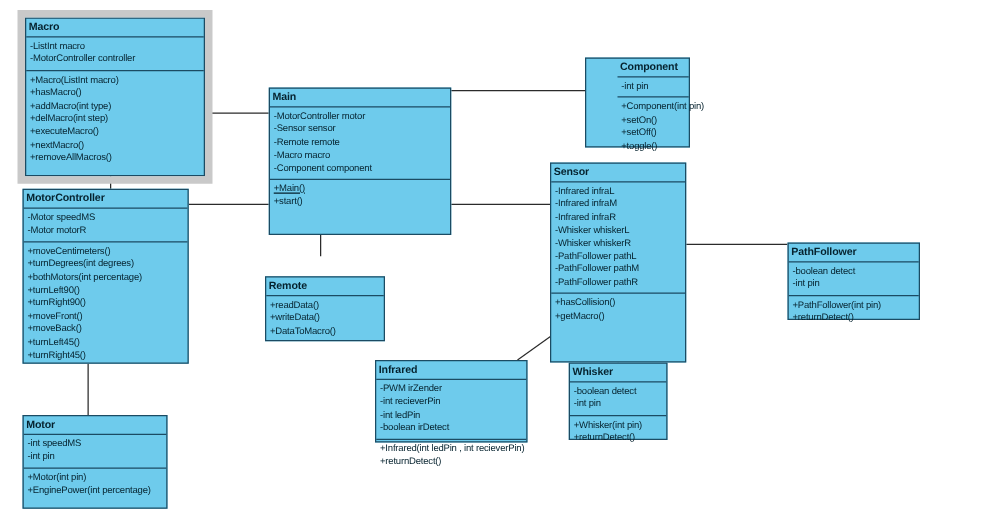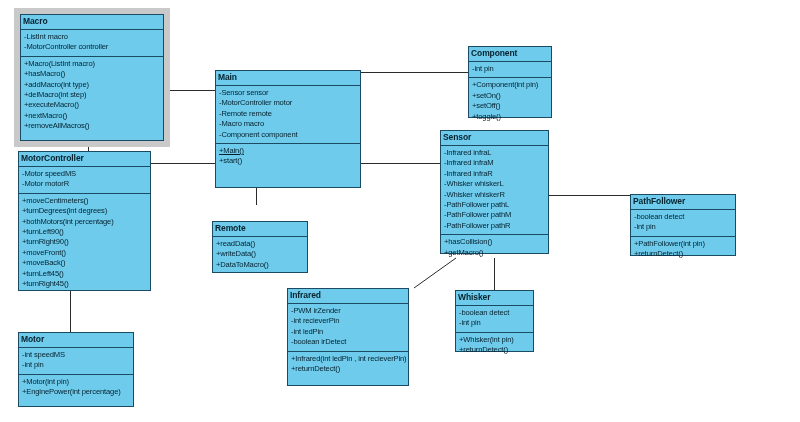--- a/index.html
+++ b/index.html
@@ -140,55 +140,55 @@
     </div>
     <div class="cls-section">
       <div class="cls-row">+Motor(int pin)</div>
       <div class="cls-row">+EnginePower(int percentage)</div>
     </div>
   </div>
 
   <div class="uml-class" style="left:215px; top:70px; width:146px; height:118px;">
     <div class="cls-name">Main</div>
     <div class="cls-section attrs">
+      <div class="cls-row">-MotorController motor</div>
       <div class="cls-row">-Sensor sensor</div>
-      <div class="cls-row">-MotorController motor</div>
       <div class="cls-row">-Remote remote</div>
       <div class="cls-row">-Macro macro</div>
       <div class="cls-row">-Component component</div>
     </div>
     <div class="cls-section">
       <div class="cls-row underline">+Main()</div>
       <div class="cls-row">+start()</div>
     </div>
   </div>
 
   <div class="uml-class" style="left:212px; top:205px; width:96px; height:52px;margin-top:16px;">
     <div class="cls-name">Remote</div>
     <div class="cls-section">
       <div class="cls-row">+readData()</div>
       <div class="cls-row">+writeData()</div>
       <div class="cls-row">+DataToMacro()</div>
     </div>
   </div>
 
-  <div class="uml-class" style="left:468px; top:46px; width:84px; height:72px;">
+  <div class="uml-class" style="left:468px; top:46px; width:84px; height:72px;padding-left:25px;">
     <div class="cls-name">Component</div>
     <div class="cls-section attrs">
       <div class="cls-row">-int pin</div>
     </div>
     <div class="cls-section">
       <div class="cls-row">+Component(int pin)</div>
       <div class="cls-row">+setOn()</div>
       <div class="cls-row">+setOff()</div>
       <div class="cls-row">+toggle()</div>
     </div>
   </div>
 
-  <div class="uml-class" style="left:440px; top:130px; width:109px; height:124px;">
+  <div class="uml-class" style="left:440px; top:130px; width:109px; height:160px;">
     <div class="cls-name">Sensor</div>
     <div class="cls-section attrs">
       <div class="cls-row">-Infrared infraL</div>
       <div class="cls-row">-Infrared infraM</div>
       <div class="cls-row">-Infrared infraR</div>
       <div class="cls-row">-Whisker whiskerL</div>
       <div class="cls-row">-Whisker whiskerR</div>
       <div class="cls-row">-PathFollower pathL</div>
       <div class="cls-row">-PathFollower pathM</div>
       <div class="cls-row">-PathFollower pathR</div>
@@ -204,21 +204,21 @@
     <div class="cls-section attrs">
       <div class="cls-row">-boolean detect</div>
       <div class="cls-row">-int pin</div>
     </div>
     <div class="cls-section">
       <div class="cls-row">+PathFollower(int pin)</div>
       <div class="cls-row">+returnDetect()</div>
     </div>
   </div>
 
-  <div class="uml-class" style="left:287px; top:288px; width:122px; height:98px;">
+  <div class="uml-class" style="left:300px; top:288px; width:122px; height:66px;">
     <div class="cls-name">Infrared</div>
     <div class="cls-section attrs">
       <div class="cls-row">-PWM irZender</div>
       <div class="cls-row">-int recieverPin</div>
       <div class="cls-row">-int ledPin</div>
       <div class="cls-row">-boolean irDetect</div>
     </div>
     <div class="cls-section">
       <div class="cls-row">+Infrared(int ledPin , int recieverPin)</div>
       <div class="cls-row">+returnDetect()</div>

